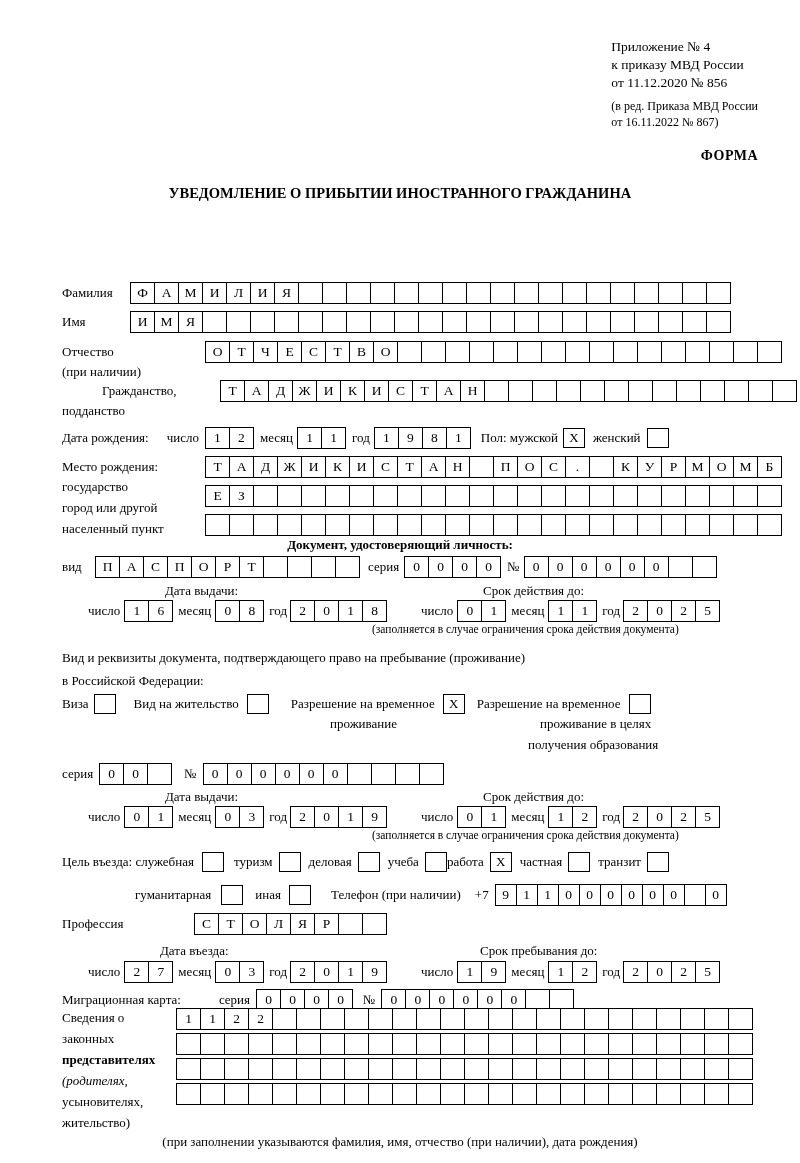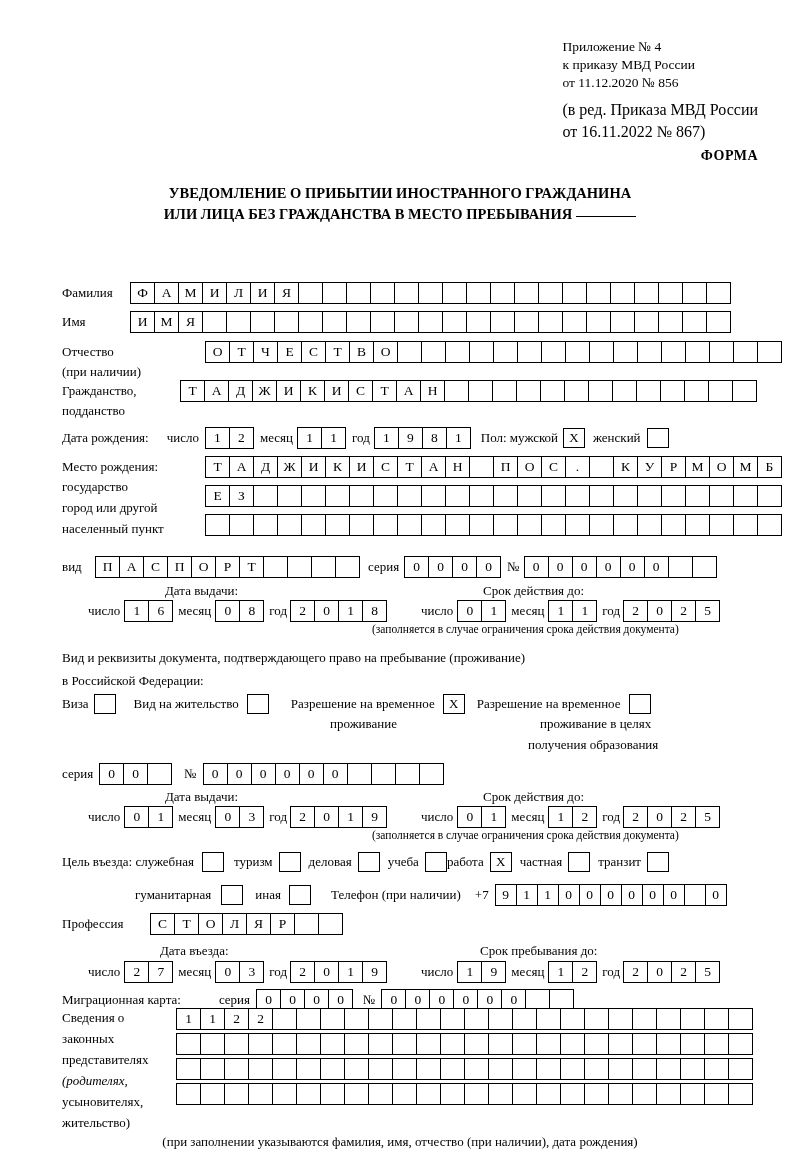--- a/index.html
+++ b/index.html
@@ -7,21 +7,21 @@
     width:800px; height:1163px;
     font-family:"Liberation Serif", serif;
     color:#000;
     position:relative;
     font-size:13px;
   }
   .page{position:relative;width:800px;height:1163px;padding:0;box-sizing:border-box;}
 
   
   .hdr{position:absolute; top:38px; right:42px; text-align:left; font-size:13.5px; line-height:1.32;}
-  .hdr .sm{font-size:16px;}
+  .hdr .sm{font-size:12px;}
   .hdr .gap{height:8px;}
   .forma{position:absolute; top:148px; right:42px; font-weight:bold; font-size:14px; letter-spacing:.5px;}
 
   .title{position:absolute; top:183px; left:0; width:800px; text-align:center; font-weight:bold; font-size:14.5px; line-height:1.45;}
   .title .line2{display:inline-block;}
   .title .underline{display:inline-block;width:60px;border-bottom:1px solid #000;vertical-align:2px;margin-left:4px;}
 
   .section1{position:absolute; top:243px; left:0; width:800px; text-align:center; font-weight:bold; font-size:13.2px;}
 
   
@@ -49,23 +49,20 @@
     <div>к приказу МВД России</div>
     <div>от 11.12.2020 № 856</div>
     <div class="gap"></div>
     <div class="sm">(в ред. Приказа МВД России</div>
     <div class="sm">от 16.11.2022 № 867)</div>
   </div>
   <div class="forma">ФОРМА</div>
 
   <div class="title">
     <div>УВЕДОМЛЕНИЕ О ПРИБЫТИИ ИНОСТРАННОГО ГРАЖДАНИНА</div>
-    <div>
-      <span class="line2">ИЛИ ЛИЦА БЕЗ ГРАЖДАНСТВА В МЕСТО ПРЕБЫВАНИЯ</span><span class="underline"></span>
-    </div>
   </div>
 
 
   <div class="row" style="top:282px; left:62px;">
     <span class="lbl" style="width:68px;">Фамилия</span>
     <span class="boxes" id="surname-boxes">
         <span class="bx first">Ф</span>
         <span class="bx">А</span>
         <span class="bx">М</span>
         <span class="bx">И</span>
@@ -149,21 +146,21 @@
         <span class="bx"></span>
         <span class="bx"></span>
         <span class="bx"></span>
         <span class="bx"></span>
         <span class="bx"></span>
       </span>
   </div>
   <div style="position:absolute;top:364px;left:62px;" class="lbl">(при наличии)</div>
 
   <div class="row" style="top:380px; left:62px;">
-    <span class="lbl" style="width:118px;">Гражданство,</span>
+    <span class="lbl" style="width:118px;margin-left:40px;">Гражданство,</span>
     <span class="boxes" id="citizenship-boxes">
         <span class="bx first">Т</span>
         <span class="bx">А</span>
         <span class="bx">Д</span>
         <span class="bx">Ж</span>
         <span class="bx">И</span>
         <span class="bx">К</span>
         <span class="bx">И</span>
         <span class="bx">С</span>
         <span class="bx">Т</span>
@@ -293,20 +290,21 @@
         <span class="bx"></span>
         <span class="bx"></span>
         <span class="bx"></span>
         <span class="bx"></span>
         <span class="bx"></span>
         <span class="bx"></span>
         <span class="bx"></span>
       </span>
   </div>
 
+  <div style="position:absolute;top:537px;left:0;width:800px;text-align:center;" class="lbl bold">Документ, удостоверяющий личность:</div>
 
   <div class="row" style="top:556px; left:62px;">
     <span class="lbl" style="width:33px;">вид</span>
     <span class="boxes" id="doc-kind">
         <span class="bx first">П</span>
         <span class="bx">А</span>
         <span class="bx">С</span>
         <span class="bx">П</span>
         <span class="bx">О</span>
         <span class="bx">Р</span>
@@ -489,21 +487,21 @@
         <span class="bx" style="width: 22px;">0</span>
         <span class="bx" style="width: 22px;">0</span>
         <span class="bx" style="width: 22px;">0</span>
         <span class="bx" style="width: 22px;">0</span>
         <span class="bx" style="width: 22px;">0</span>
         <span class="bx" style="width: 22px;"></span>
         <span class="bx" style="width: 22px;">0</span>
       </span>
   </div>
 
-  <div class="row" style="top:913px; left:62px;">
+  <div class="row" style="top:913px; left:62px;gap:44px;">
     <span class="lbl" style="width:88px;">Профессия</span>
     <span class="boxes" id="profession-boxes">
         <span class="bx first">С</span>
         <span class="bx">Т</span>
         <span class="bx">О</span>
         <span class="bx">Л</span>
         <span class="bx">Я</span>
         <span class="bx">Р</span>
         <span class="bx"></span>
         <span class="bx"></span>
@@ -567,21 +565,21 @@
         <span class="bx">0</span>
         <span class="bx">0</span>
         <span class="bx">0</span>
         <span class="bx"></span>
         <span class="bx"></span>
       </span>
   </div>
 
   <div style="position:absolute;top:1010px;left:62px;" class="lbl">Сведения о</div>
   <div style="position:absolute;top:1031px;left:62px;" class="lbl">законных</div>
-  <div style="position:absolute;top:1052px;left:62px;" class="lbl">представителях</div>
+  <div style="position:absolute;top:1052px;left:62px;font-weight:bold;" class="lbl">представителях</div>
   <div style="position:absolute;top:1073px;left:62px;font-style:italic;" class="lbl">(родителях,</div>
   <div style="position:absolute;top:1094px;left:62px;" class="lbl">усыновителях,</div>
   <div style="position:absolute;top:1115px;left:62px;" class="lbl">жительство)</div>
 
   <div class="row" style="top:1008px; left:176px;">
     <span class="boxes" id="reps-row1">
         <span class="bx first">1</span>
         <span class="bx">1</span>
         <span class="bx">2</span>
         <span class="bx">2</span>

